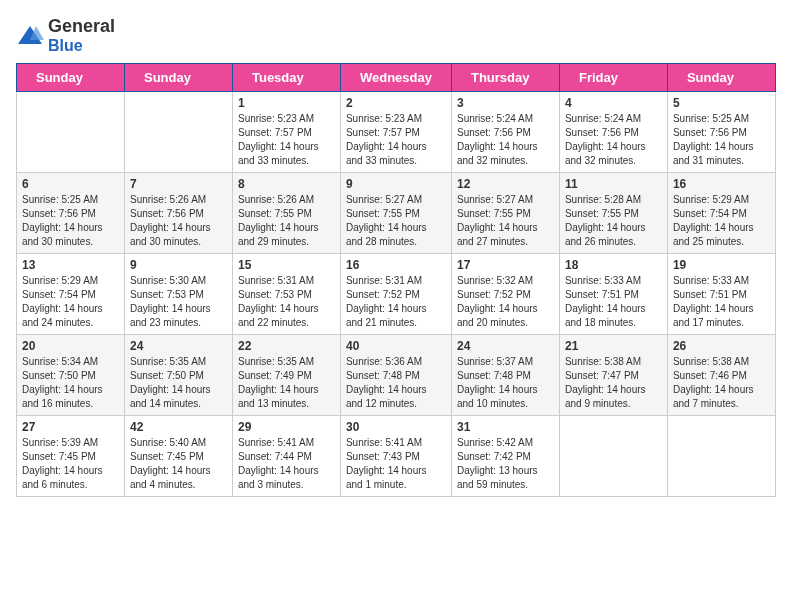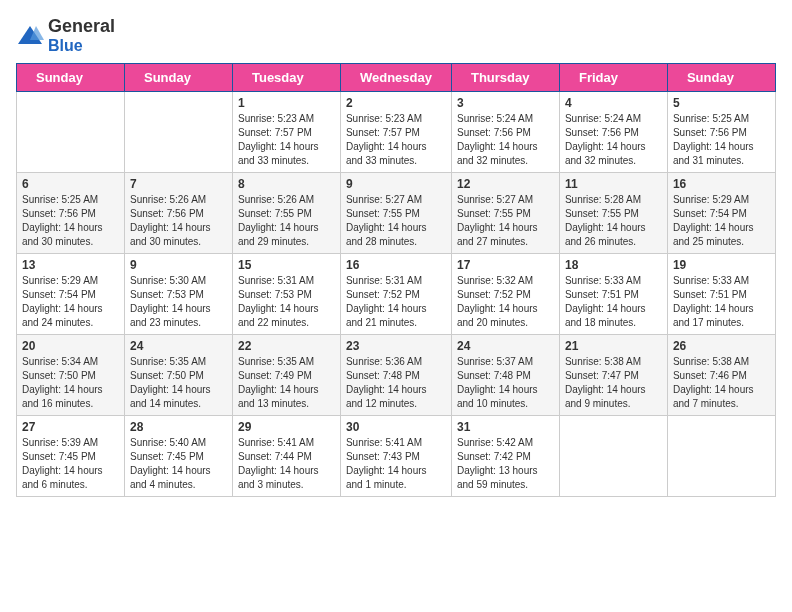--- a/index.html
+++ b/index.html
@@ -210,21 +210,21 @@
         </td>
         <td>
           <span class="day-num">24</span>
           <div class="day-info">Sunrise: 5:35 AM<br>Sunset: 7:50 PM<br>Daylight: 14 hours and 14 minutes.</div>
         </td>
         <td>
           <span class="day-num">22</span>
           <div class="day-info">Sunrise: 5:35 AM<br>Sunset: 7:49 PM<br>Daylight: 14 hours and 13 minutes.</div>
         </td>
         <td>
-          <span class="day-num">23</span>
+          <span class="day-num">40</span>
           <div class="day-info">Sunrise: 5:36 AM<br>Sunset: 7:48 PM<br>Daylight: 14 hours and 12 minutes.</div>
         </td>
         <td>
           <span class="day-num">24</span>
           <div class="day-info">Sunrise: 5:37 AM<br>Sunset: 7:48 PM<br>Daylight: 14 hours and 10 minutes.</div>
         </td>
         <td>
           <span class="day-num">21</span>
           <div class="day-info">Sunrise: 5:38 AM<br>Sunset: 7:47 PM<br>Daylight: 14 hours and 9 minutes.</div>
         </td>
@@ -232,21 +232,21 @@
           <span class="day-num">26</span>
           <div class="day-info">Sunrise: 5:38 AM<br>Sunset: 7:46 PM<br>Daylight: 14 hours and 7 minutes.</div>
         </td>
       </tr>
       <tr>
         <td>
           <span class="day-num">27</span>
           <div class="day-info">Sunrise: 5:39 AM<br>Sunset: 7:45 PM<br>Daylight: 14 hours and 6 minutes.</div>
         </td>
         <td>
-          <span class="day-num">28</span>
+          <span class="day-num">42</span>
           <div class="day-info">Sunrise: 5:40 AM<br>Sunset: 7:45 PM<br>Daylight: 14 hours and 4 minutes.</div>
         </td>
         <td>
           <span class="day-num">29</span>
           <div class="day-info">Sunrise: 5:41 AM<br>Sunset: 7:44 PM<br>Daylight: 14 hours and 3 minutes.</div>
         </td>
         <td>
           <span class="day-num">30</span>
           <div class="day-info">Sunrise: 5:41 AM<br>Sunset: 7:43 PM<br>Daylight: 14 hours and 1 minute.</div>
         </td>

